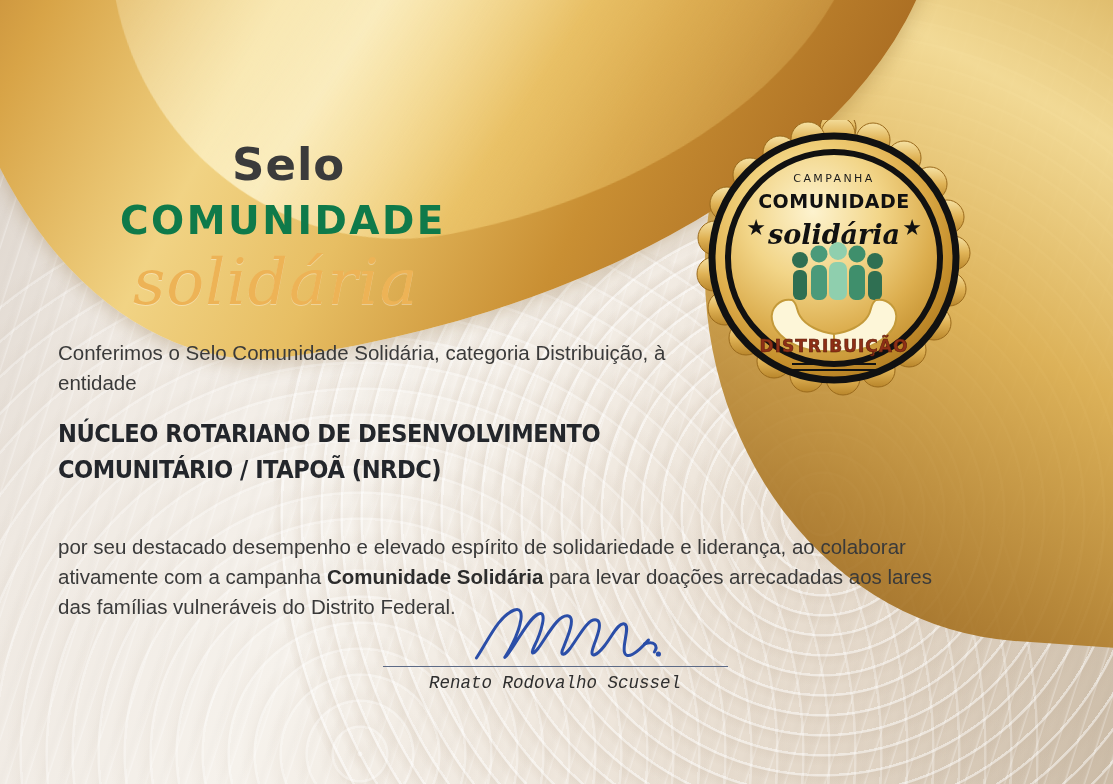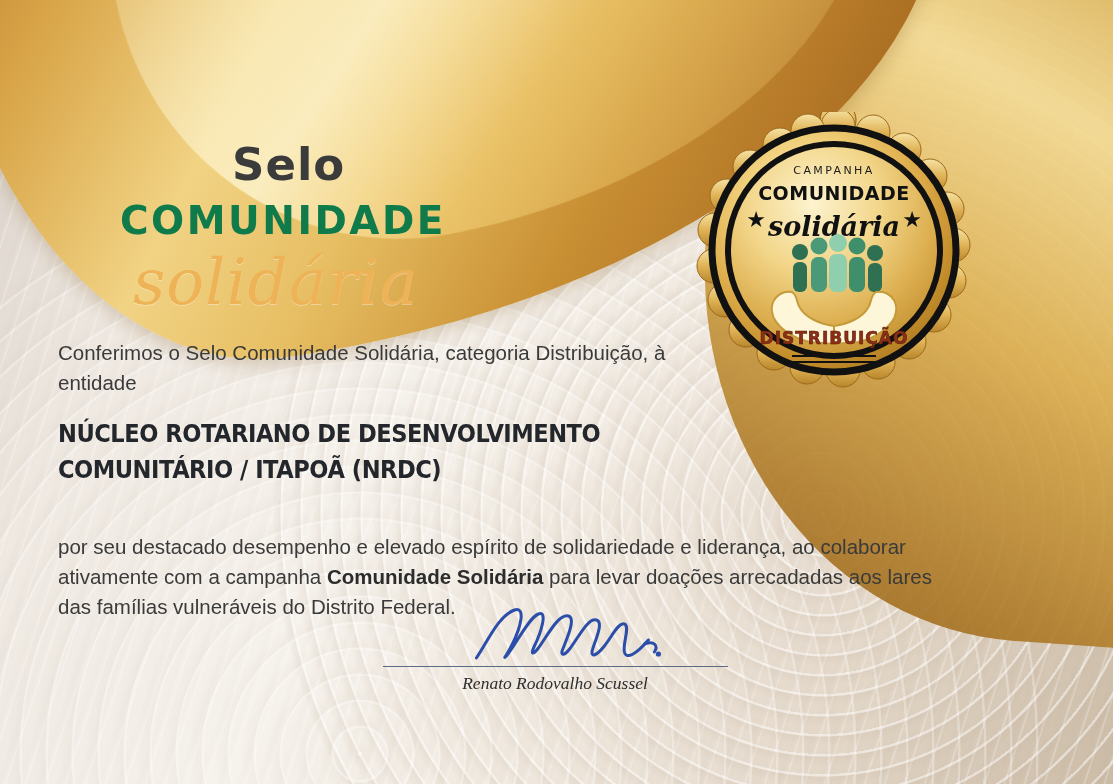--- a/index.html
+++ b/index.html
@@ -290,37 +290,37 @@
     top: 0;
     transform: translateX(-42%);
   }
   .sign-line {
     width: 345px;
     height: 1px;
     background: #5c6a86;
     margin: 0 auto 6px auto;
   }
   .sign-name {
-    font-family: Liberation Serif, serif;
+    font-family: Liberation Mono, monospace;
     font-style: italic;
     font-size: 17.5px;
     color: #2f2f2f;
     margin-bottom: 11px;
   }
   .sign-role {
     font-family: "DejaVu Serif", serif;
     font-size: 17.5px;
     color: #2f2f2f;
   }
 
   
   .seal {
     position: absolute;
     left: 688px;
-    top: 112px;
+    top: 120px;
     width: 300px;
     height: 300px;
   }
   .seal svg { display: block; }
 </style>
 </head>
 <body>
 
 <div class="certificate">
 

